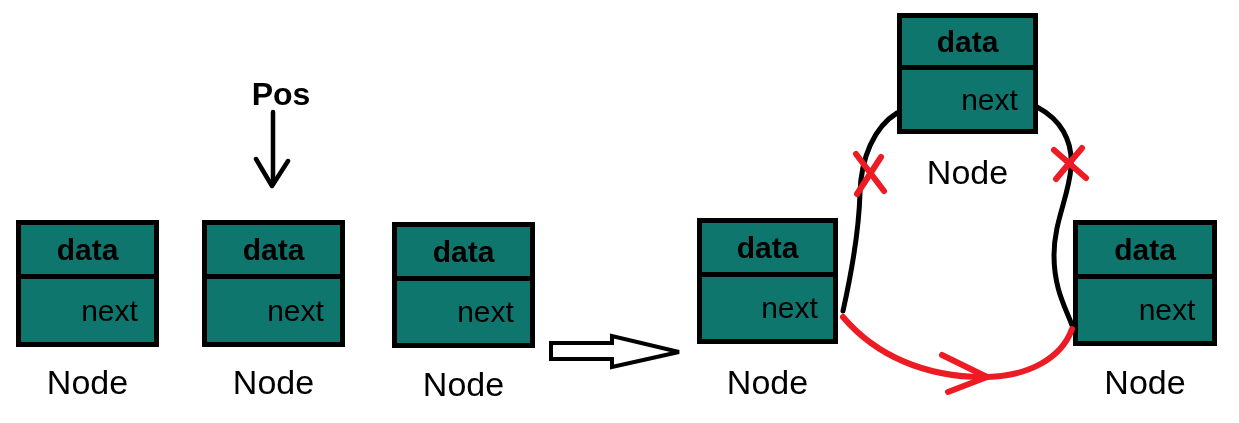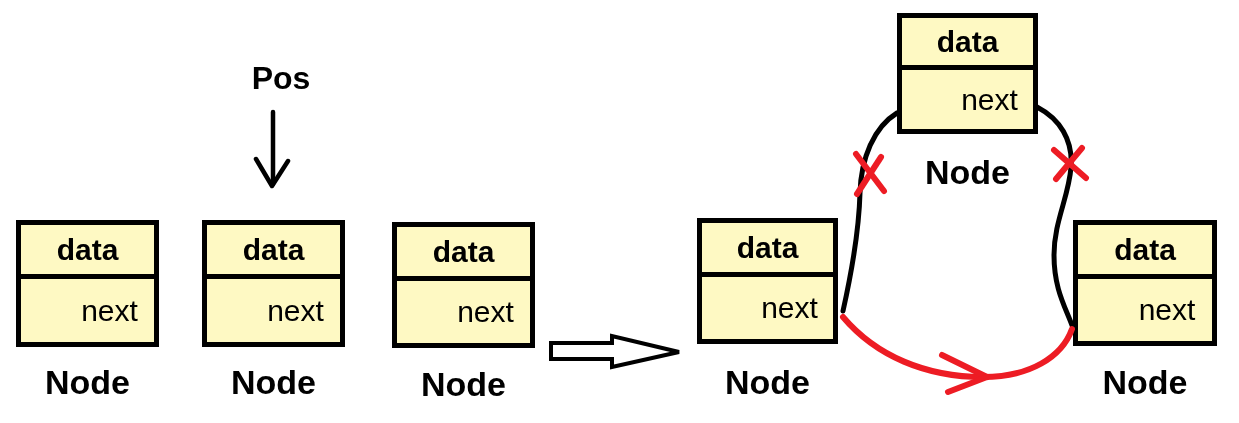--- a/index.html
+++ b/index.html
@@ -7,21 +7,21 @@
     position:relative;
     width:1239px;height:423px;
     background:#ffffff;
     font-family:"Liberation Sans","DejaVu Sans",sans-serif;
     color:#000;
     overflow:hidden;
   }
   .node-box{
     position:absolute;
     box-sizing:border-box;
-    background:#fef9c3;
+    background:#0f766e;
     border:5px solid #000;
     display:flex;
     flex-direction:column;
   }
   .cell-data{
     box-sizing:content-box;
     height:49px;
     border-bottom:5px solid #000;
     display:flex;align-items:center;justify-content:center;
     font-weight:bold;
@@ -33,27 +33,27 @@
     flex:1;
     display:flex;align-items:center;justify-content:center;
     font-weight:400;
     font-size:30px;
     line-height:1;
     padding-left:44px;
   }
   .node-caption{
     position:absolute;
     text-align:center;
-    font-weight:bold;
+    font-weight:normal;
     font-size:34px;
     line-height:1;
   }
   .pos-label{
     position:absolute;
-    left:240px;top:62px;width:82px;
+    left:240px;top:78px;width:82px;
     text-align:center;
     font-weight:bold;
     font-size:32px;
     line-height:1;
   }
   svg.overlay{
     position:absolute;
     left:0;top:0;
     pointer-events:none;
   }

